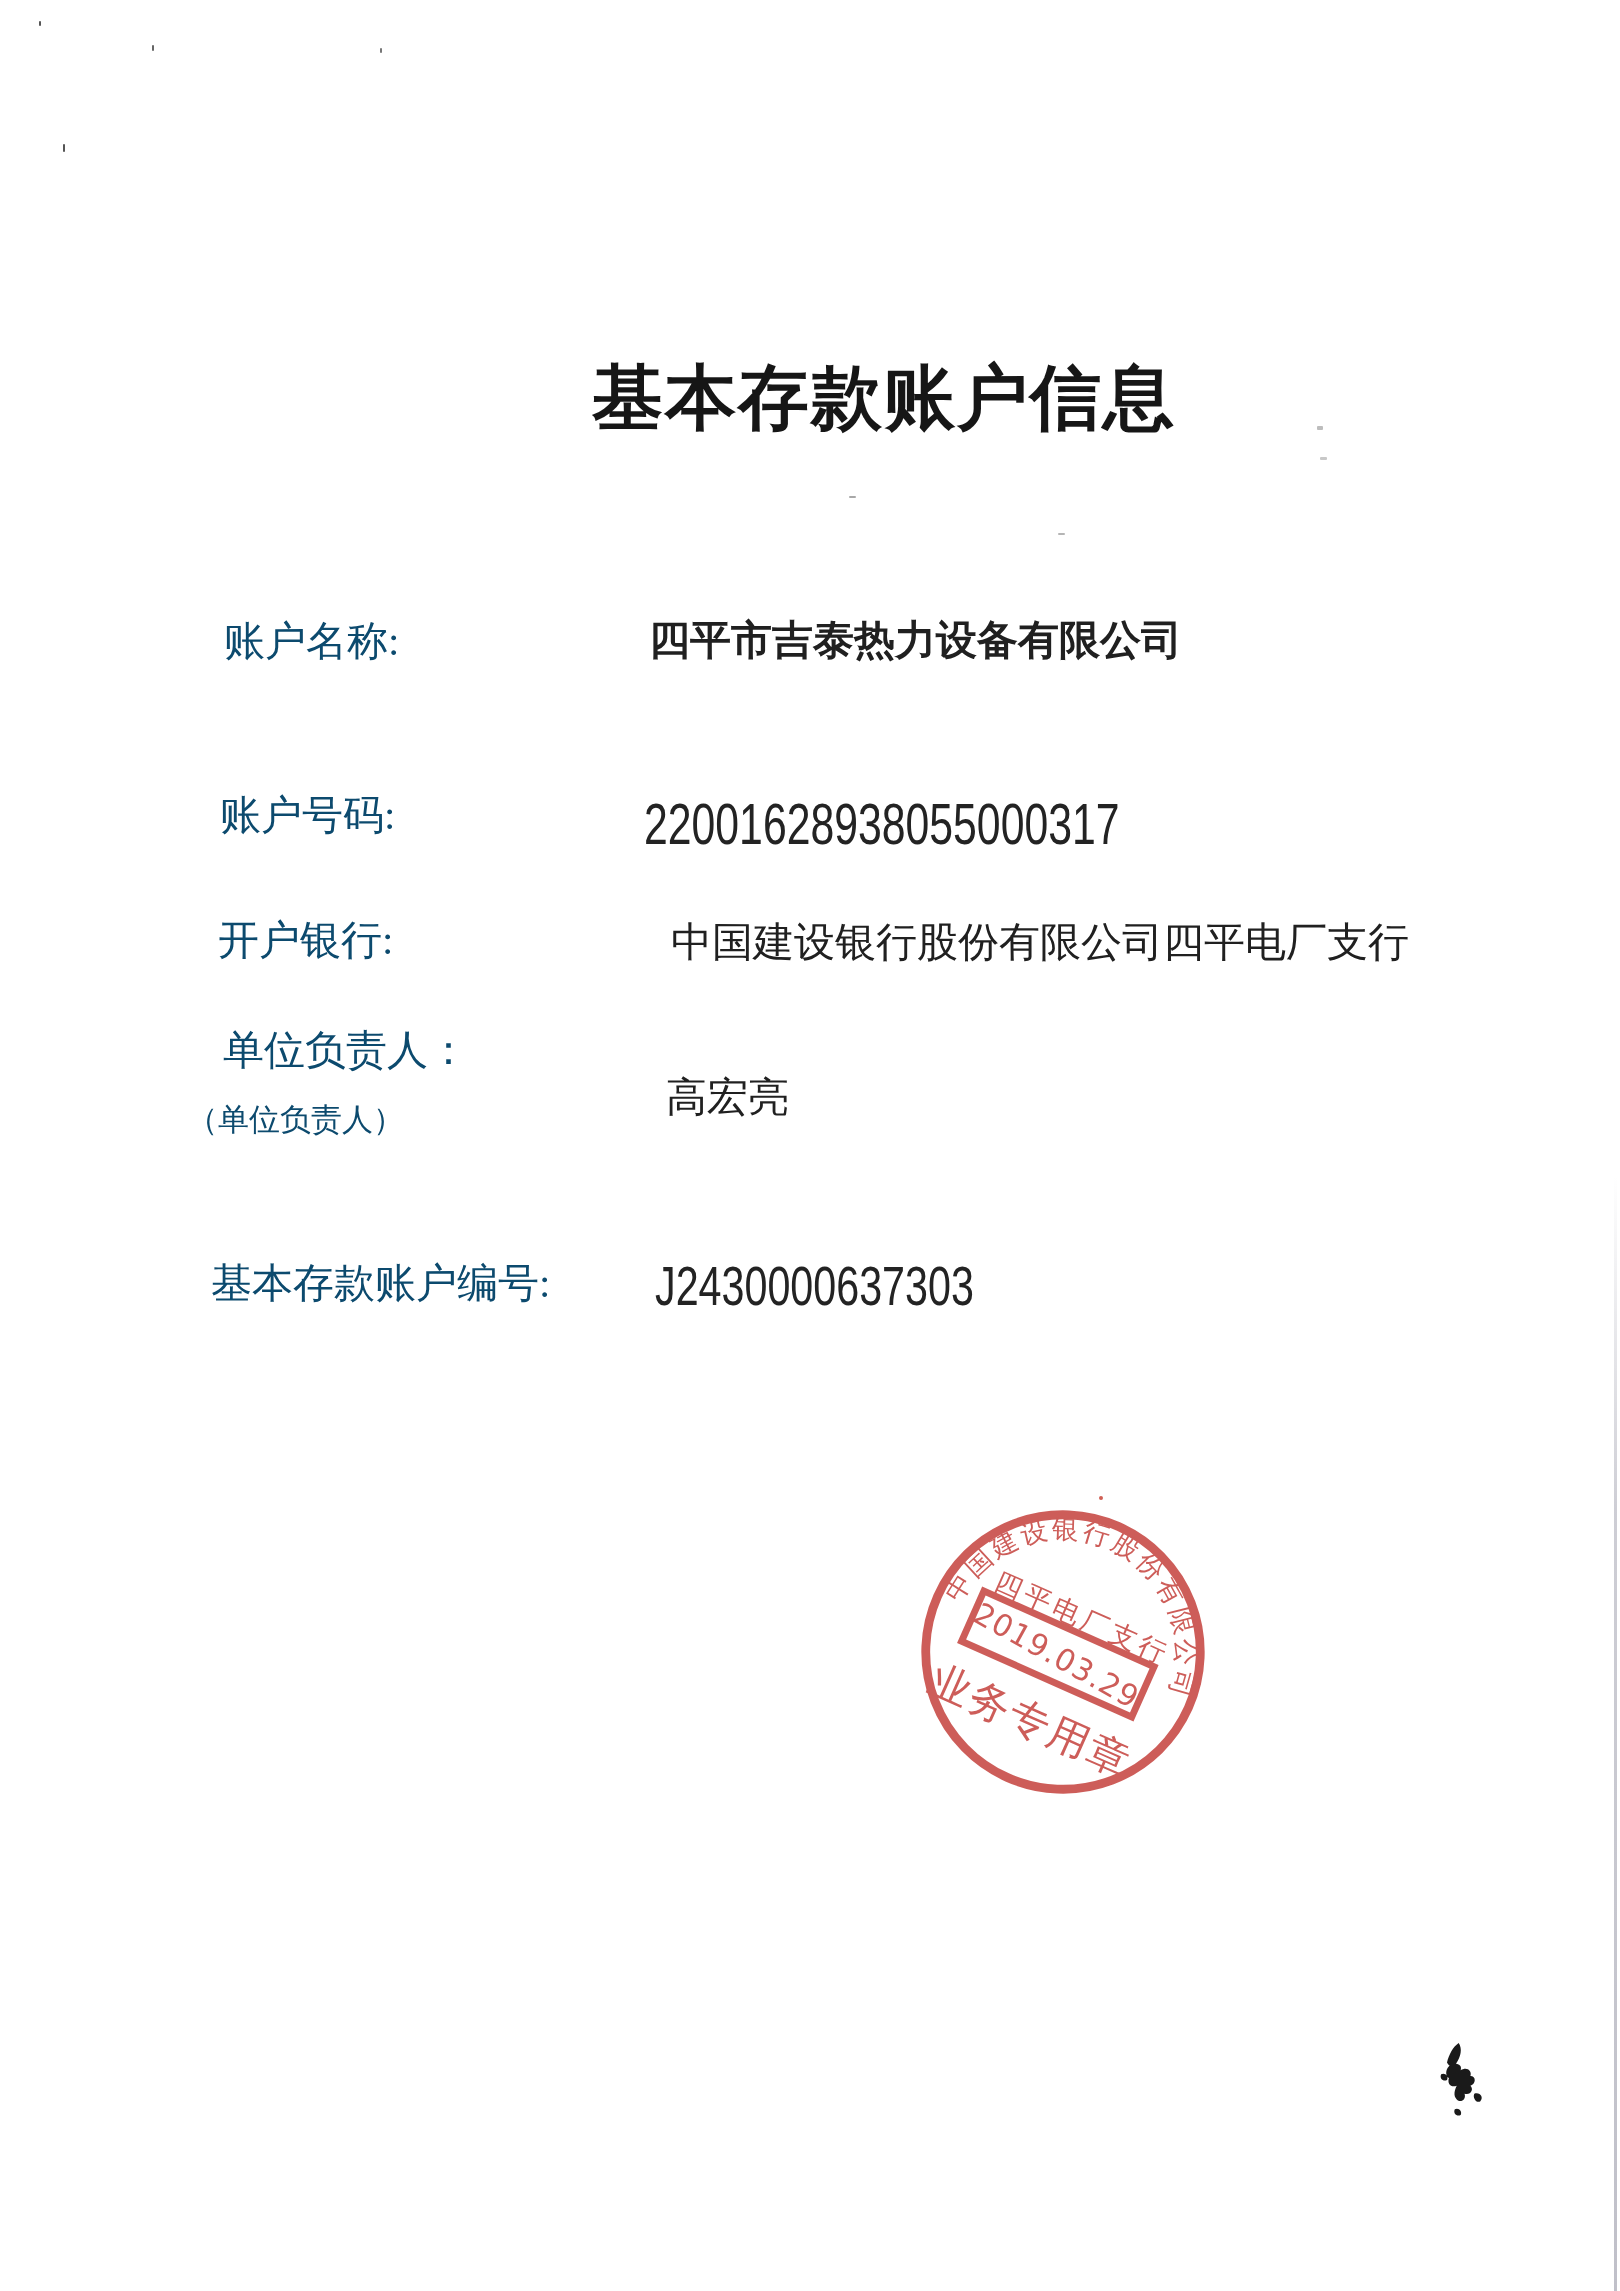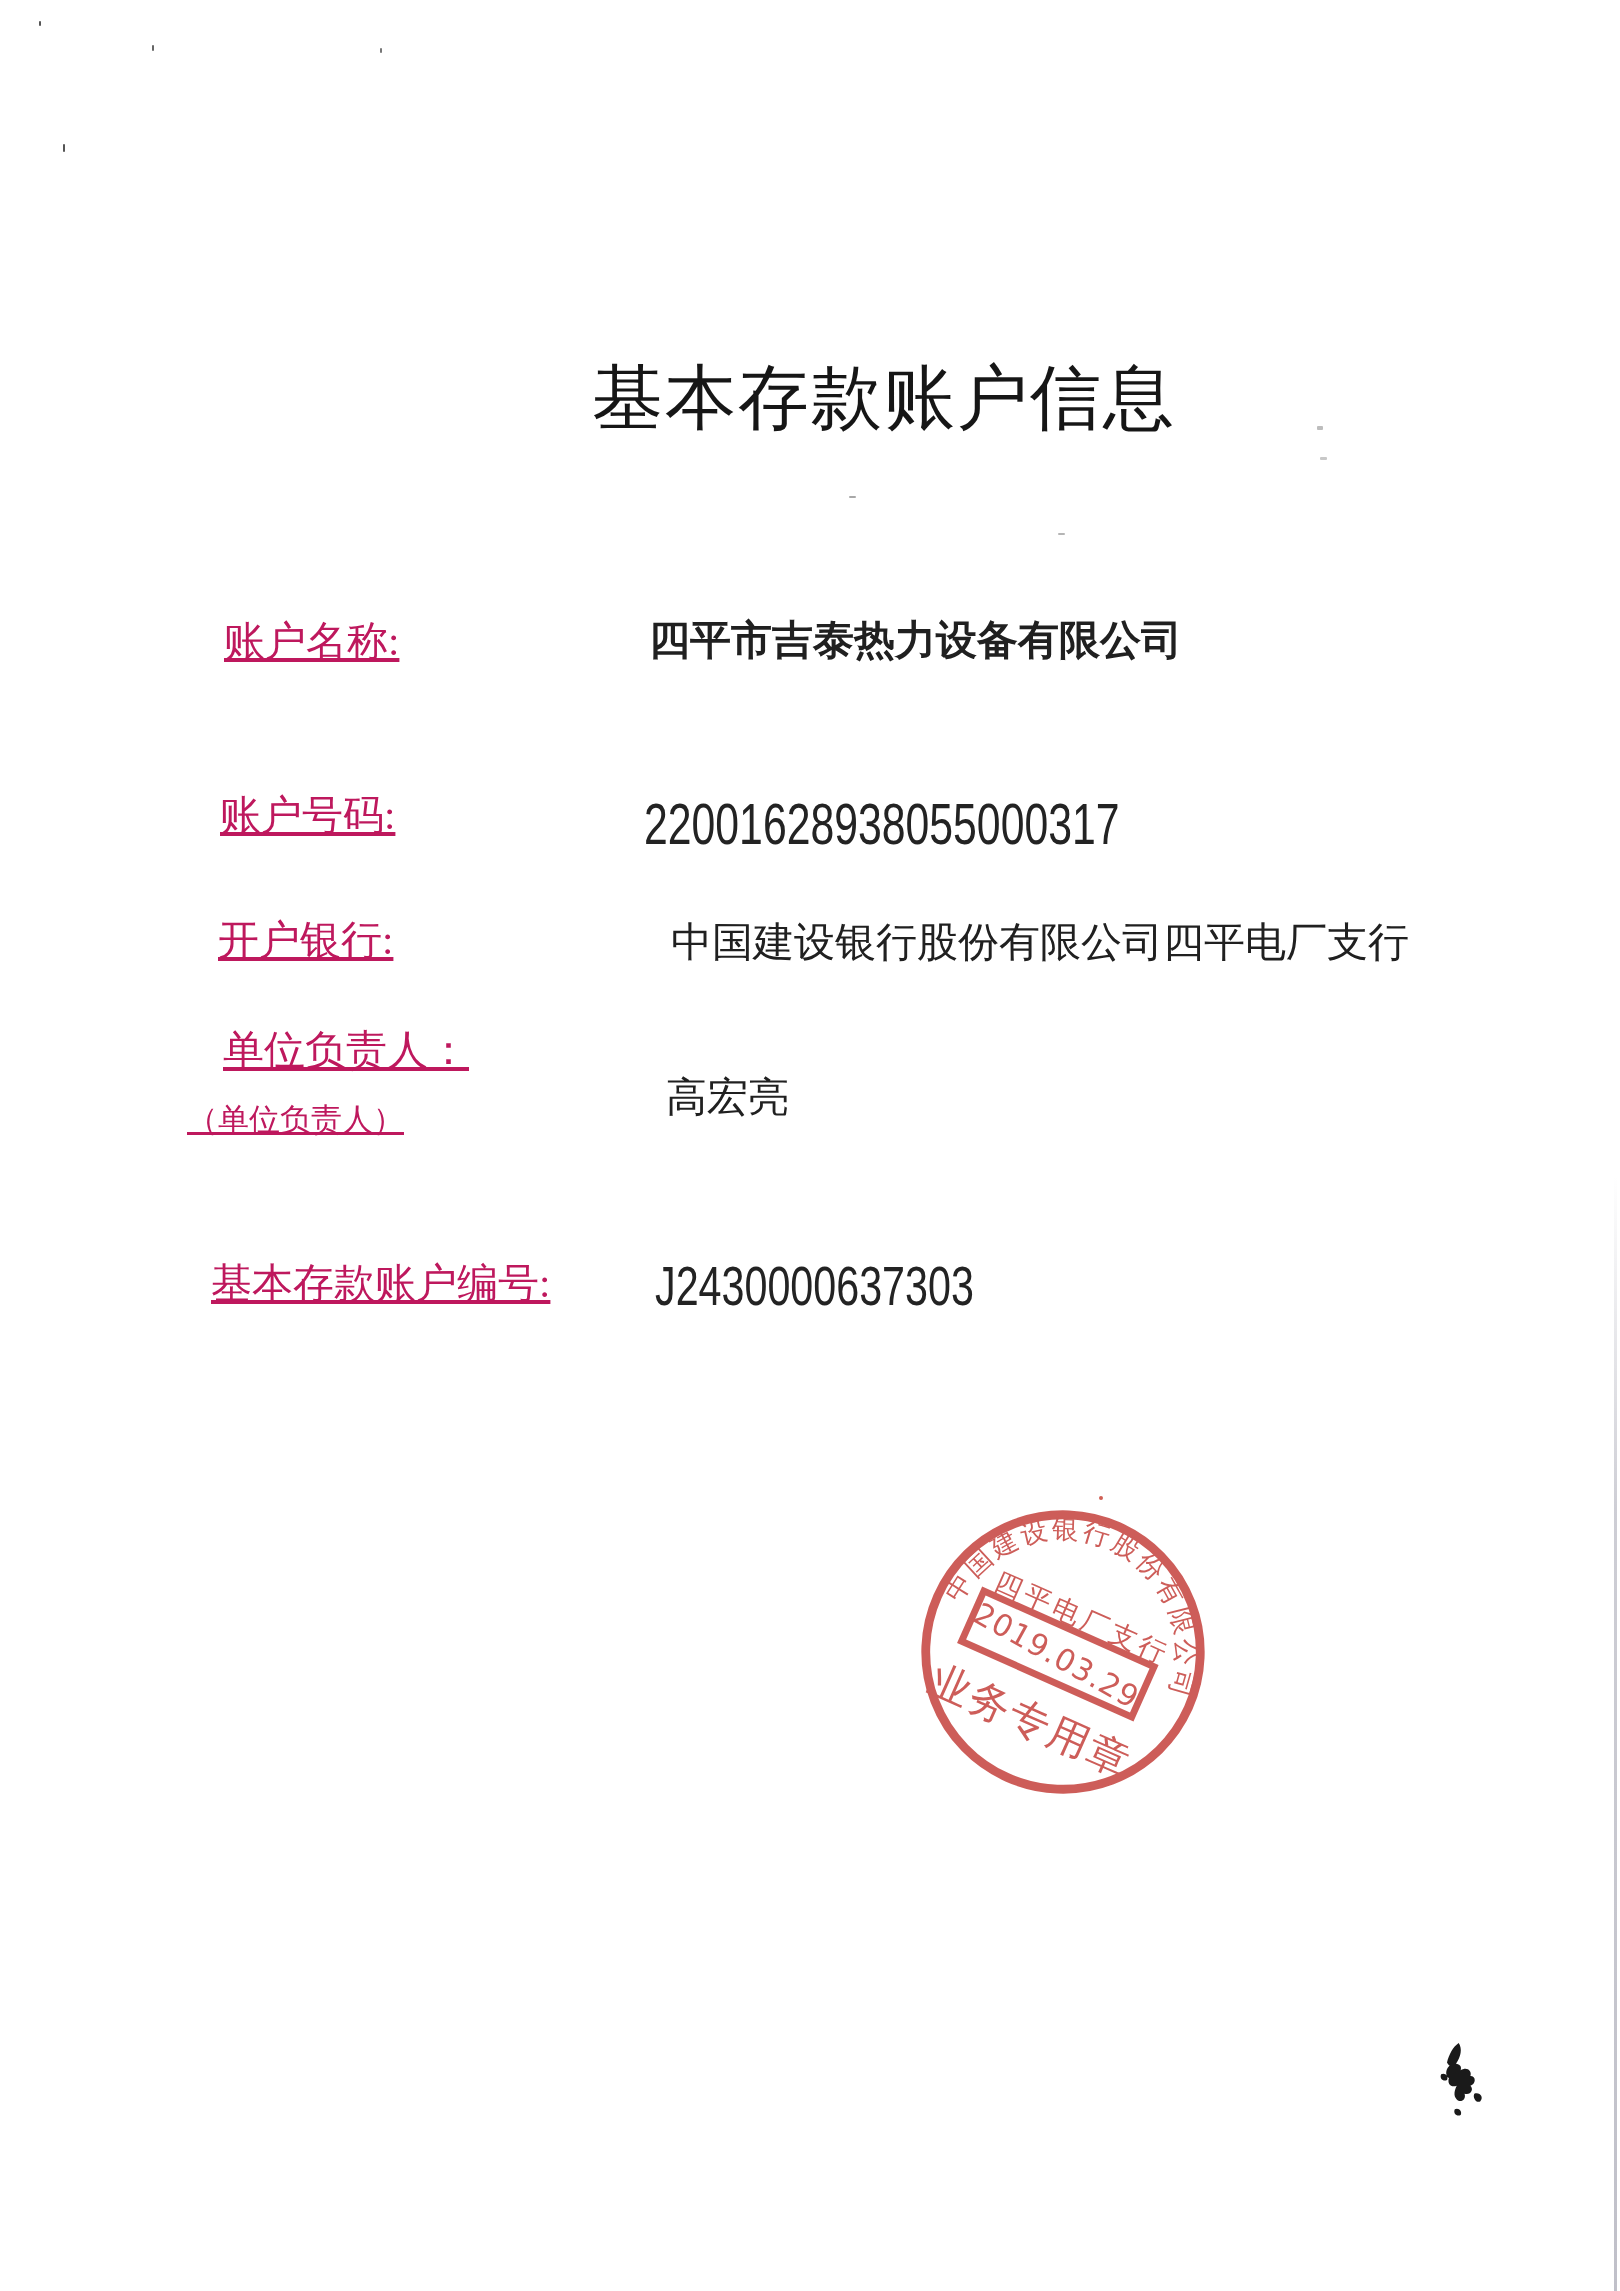--- a/index.html
+++ b/index.html
@@ -10,33 +10,32 @@
     background: #ffffff;
     overflow: hidden;
     font-family: "Liberation Serif", "DejaVu Serif", serif;
     color: #1c1c1c;
   }
   .doc-title {
     position: absolute;
     left: 592px;
     top: 359px;
     font-size: 71px;
-    font-weight: 400;
+    font-weight: 700;
     letter-spacing: 2px;
     color: #161616;
     white-space: nowrap;
     line-height: 1.1;
   }
   .field-label {
     position: absolute;
     font-size: 41px;
-    color: #be185d;
+    color: #0c4a6e;
     white-space: nowrap;
     line-height: 1.15;
-    text-decoration: underline;
   }
   .field-value {
     position: absolute;
     font-size: 41px;
     color: #202020;
     white-space: nowrap;
     line-height: 1.15;
   }
   .num {
     display: inline-block;

